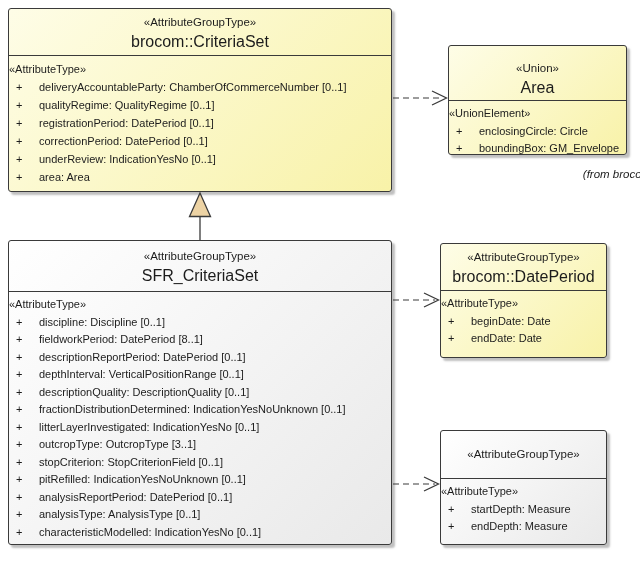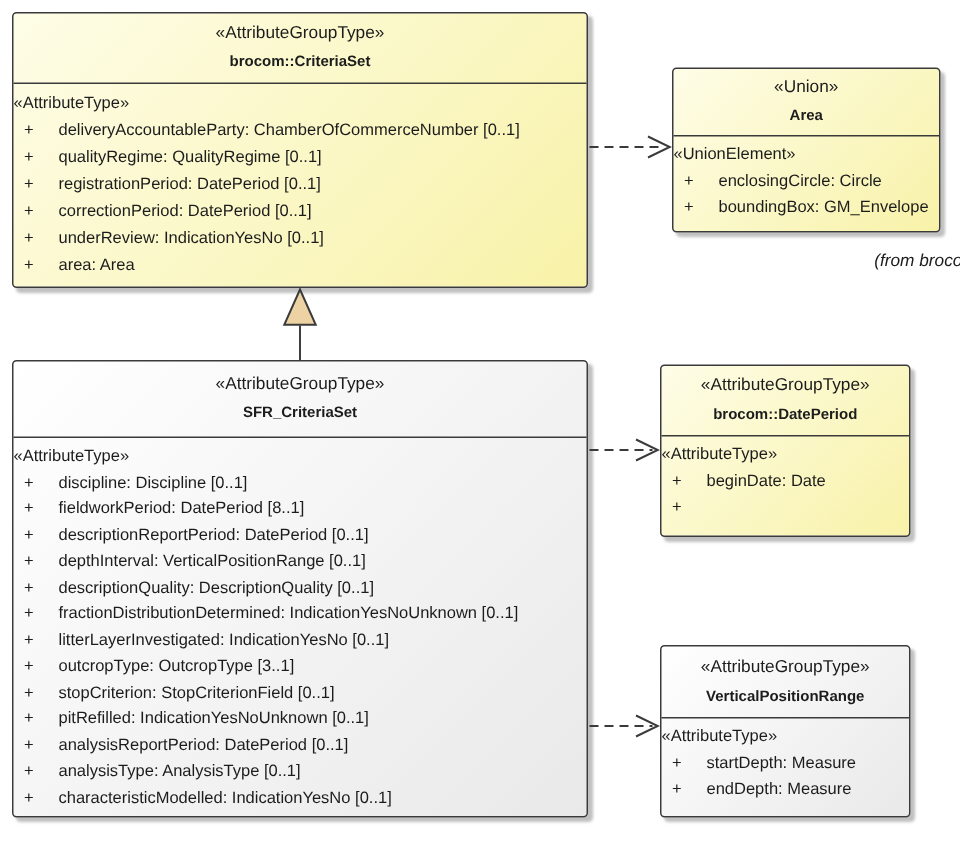--- a/index.html
+++ b/index.html
@@ -35,21 +35,21 @@
   .fill-yellow{background:linear-gradient(135deg,var(--yellow-fill-light) 0%,var(--yellow-fill-dark) 100%);}
   .fill-neutral{background:linear-gradient(135deg,var(--neutral-fill-light) 0%,var(--neutral-fill-dark) 100%);}
   .uml-header{
     display:flex;flex-direction:column;justify-content:center;align-items:center;
     border-bottom:1px solid var(--border);
     box-sizing:border-box;
     text-align:center;
     line-height:19px;
   }
   .stereotype{font-size:11.5px;}
-  .class-name{font-size:10px;font-weight:bold;}
+  .class-name{font-size:16px;font-weight:normal;}
   .uml-body{
     box-sizing:border-box;
     padding-top:4px;
     overflow:hidden;
   }
   .section-label{
     font-size:11px;
     line-height:17.5px;
     white-space:nowrap;
   }
@@ -70,21 +70,21 @@
     padding-left:6px;
     overflow:hidden;
   }
   
   #box-criteriaset{left:8px;top:8px;width:384px;height:184px;}
   #box-criteriaset .uml-header{height:47px;}
   #box-criteriaset .uml-body .attr-row,
   #box-criteriaset .uml-body .section-label{line-height:18px;}
 
   #box-area{left:448px;top:45px;width:179px;height:110px;}
-  #box-area .uml-header{height:45px;}
+  #box-area .uml-header{height:45px;margin-top:10px;}
 
   #box-sfr{left:8px;top:240px;width:384px;height:305px;}
   #box-sfr .uml-header{height:51px;}
 
   #box-dateperiod{left:440px;top:243px;width:167px;height:115px;}
   #box-dateperiod .uml-header{height:47px;}
 
   #box-vpr{left:440px;top:430px;width:167px;height:115px;}
   #box-vpr .uml-header{height:48px;}
 
@@ -236,29 +236,29 @@
     </div>
     <div class="uml-body">
       <div class="section-label">«AttributeType»</div>
       <div class="attr-list">
           <div class="attr-row">
             <span class="vis">+</span>
             <span class="attr-text">beginDate: Date</span>
           </div>
           <div class="attr-row">
             <span class="vis">+</span>
+            <span class="attr-text">endDate: Date</span>
           </div>
         </div>
     </div>
   </div>
 
   <div class="uml-box fill-neutral" id="box-vpr">
     <div class="uml-header">
       <div class="stereotype">«AttributeGroupType»</div>
-      <div class="class-name">VerticalPositionRange</div>
     </div>
     <div class="uml-body">
       <div class="section-label">«AttributeType»</div>
       <div class="attr-list">
           <div class="attr-row">
             <span class="vis">+</span>
             <span class="attr-text">startDepth: Measure</span>
           </div>
           <div class="attr-row">
             <span class="vis">+</span>

